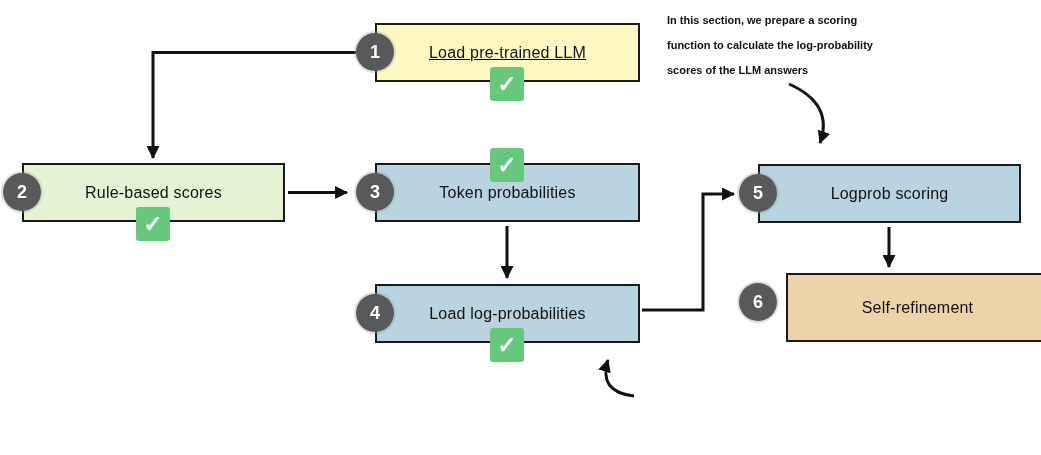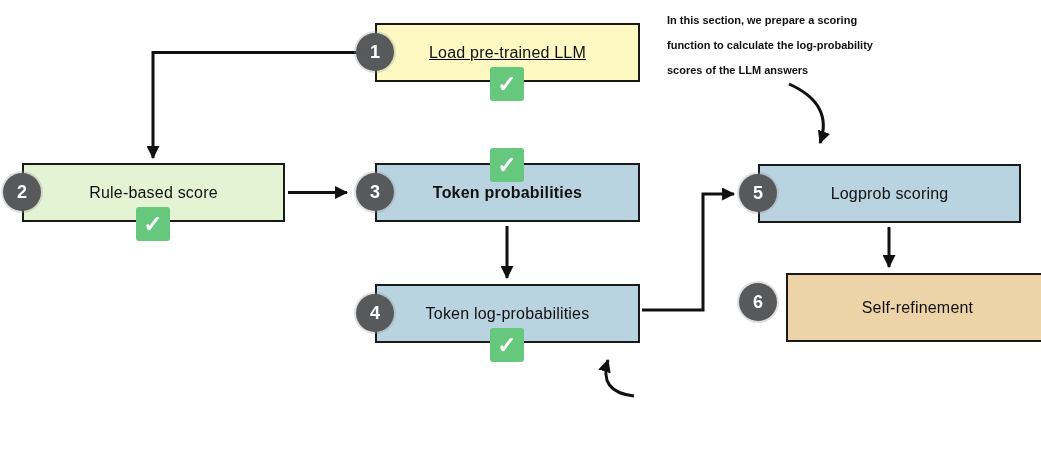--- a/index.html
+++ b/index.html
@@ -60,21 +60,21 @@
     position: absolute;
     font-weight: bold;
     font-size: 11px;
     line-height: 25px;
     color: #111111;
     z-index: 2;
   }
   
   .box-1 { left: 375px; top: 23px;  width: 265px; height: 59px; }
   .box-2 { left: 22px;  top: 163px; width: 263px; height: 59px; }
-  .box-3 { left: 375px; top: 163px; width: 265px; height: 59px; font-weight: bold; }
+  .box-3 { left: 375px; top: 163px; width: 265px; height: 59px; }
   .box-4 { left: 375px; top: 284px; width: 265px; height: 59px; }
   .box-5 { left: 758px; top: 164px; width: 263px; height: 59px; text-align: right; }
   .box-6 { left: 786px; top: 273px; width: 263px; height: 69px; align-items: center; }
   .badge-1 { left: 356px; top: 33px;  }
   .badge-2 { left: 3px;   top: 173px; }
   .badge-3 { left: 356px; top: 173px; }
   .badge-4 { left: 356px; top: 294px; }
   .badge-5 { left: 739px; top: 174px; }
   .badge-6 { left: 739px; top: 283px; }
   .check-1 { left: 490px; top: 67px;  }
@@ -101,27 +101,27 @@
     <path d="M642,310 L703,310 L703,194 L734,194" fill="none" stroke="#111111" stroke-width="3" marker-end="url(#ah)"></path>
     <path d="M889,227 L889,267" fill="none" stroke="#111111" stroke-width="3" marker-end="url(#ah)"></path>
     <path d="M789,84 Q834,104 820,143" fill="none" stroke="#111111" stroke-width="3" marker-end="url(#ah)"></path>
     <path d="M634,396 Q598,392 608,360" fill="none" stroke="#111111" stroke-width="3" marker-end="url(#ah)"></path>
   </svg>
 
   <div class="step-box box-1" style="background-color: #fef9c3; text-decoration: underline;">
     <span class="step-label">Load pre-trained LLM</span>
   </div>
   <div class="step-box box-2" style="background-color: rgb(229, 243, 213);">
-    <span class="step-label">Rule-based score</span>
+    <span class="step-label">Rule-based scores</span>
   </div>
   <div class="step-box box-3" style="background-color: rgb(185, 212, 224);">
     <span class="step-label">Token probabilities</span>
   </div>
   <div class="step-box box-4" style="background-color: rgb(185, 212, 224);">
-    <span class="step-label">Token log-probabilities</span>
+    <span class="step-label">Load log-probabilities</span>
   </div>
   <div class="step-box box-5" style="background-color: rgb(185, 212, 224);">
     <span class="step-label">Logprob scoring</span>
   </div>
   <div class="step-box box-6" style="background-color: rgb(236, 212, 168);">
     <span class="step-label">Self-refinement</span>
   </div>
 
   <div class="badge badge-1" style="background-color: rgb(88, 89, 91);">1</div>
   <div class="badge badge-2" style="background-color: rgb(88, 89, 91);">2</div>

